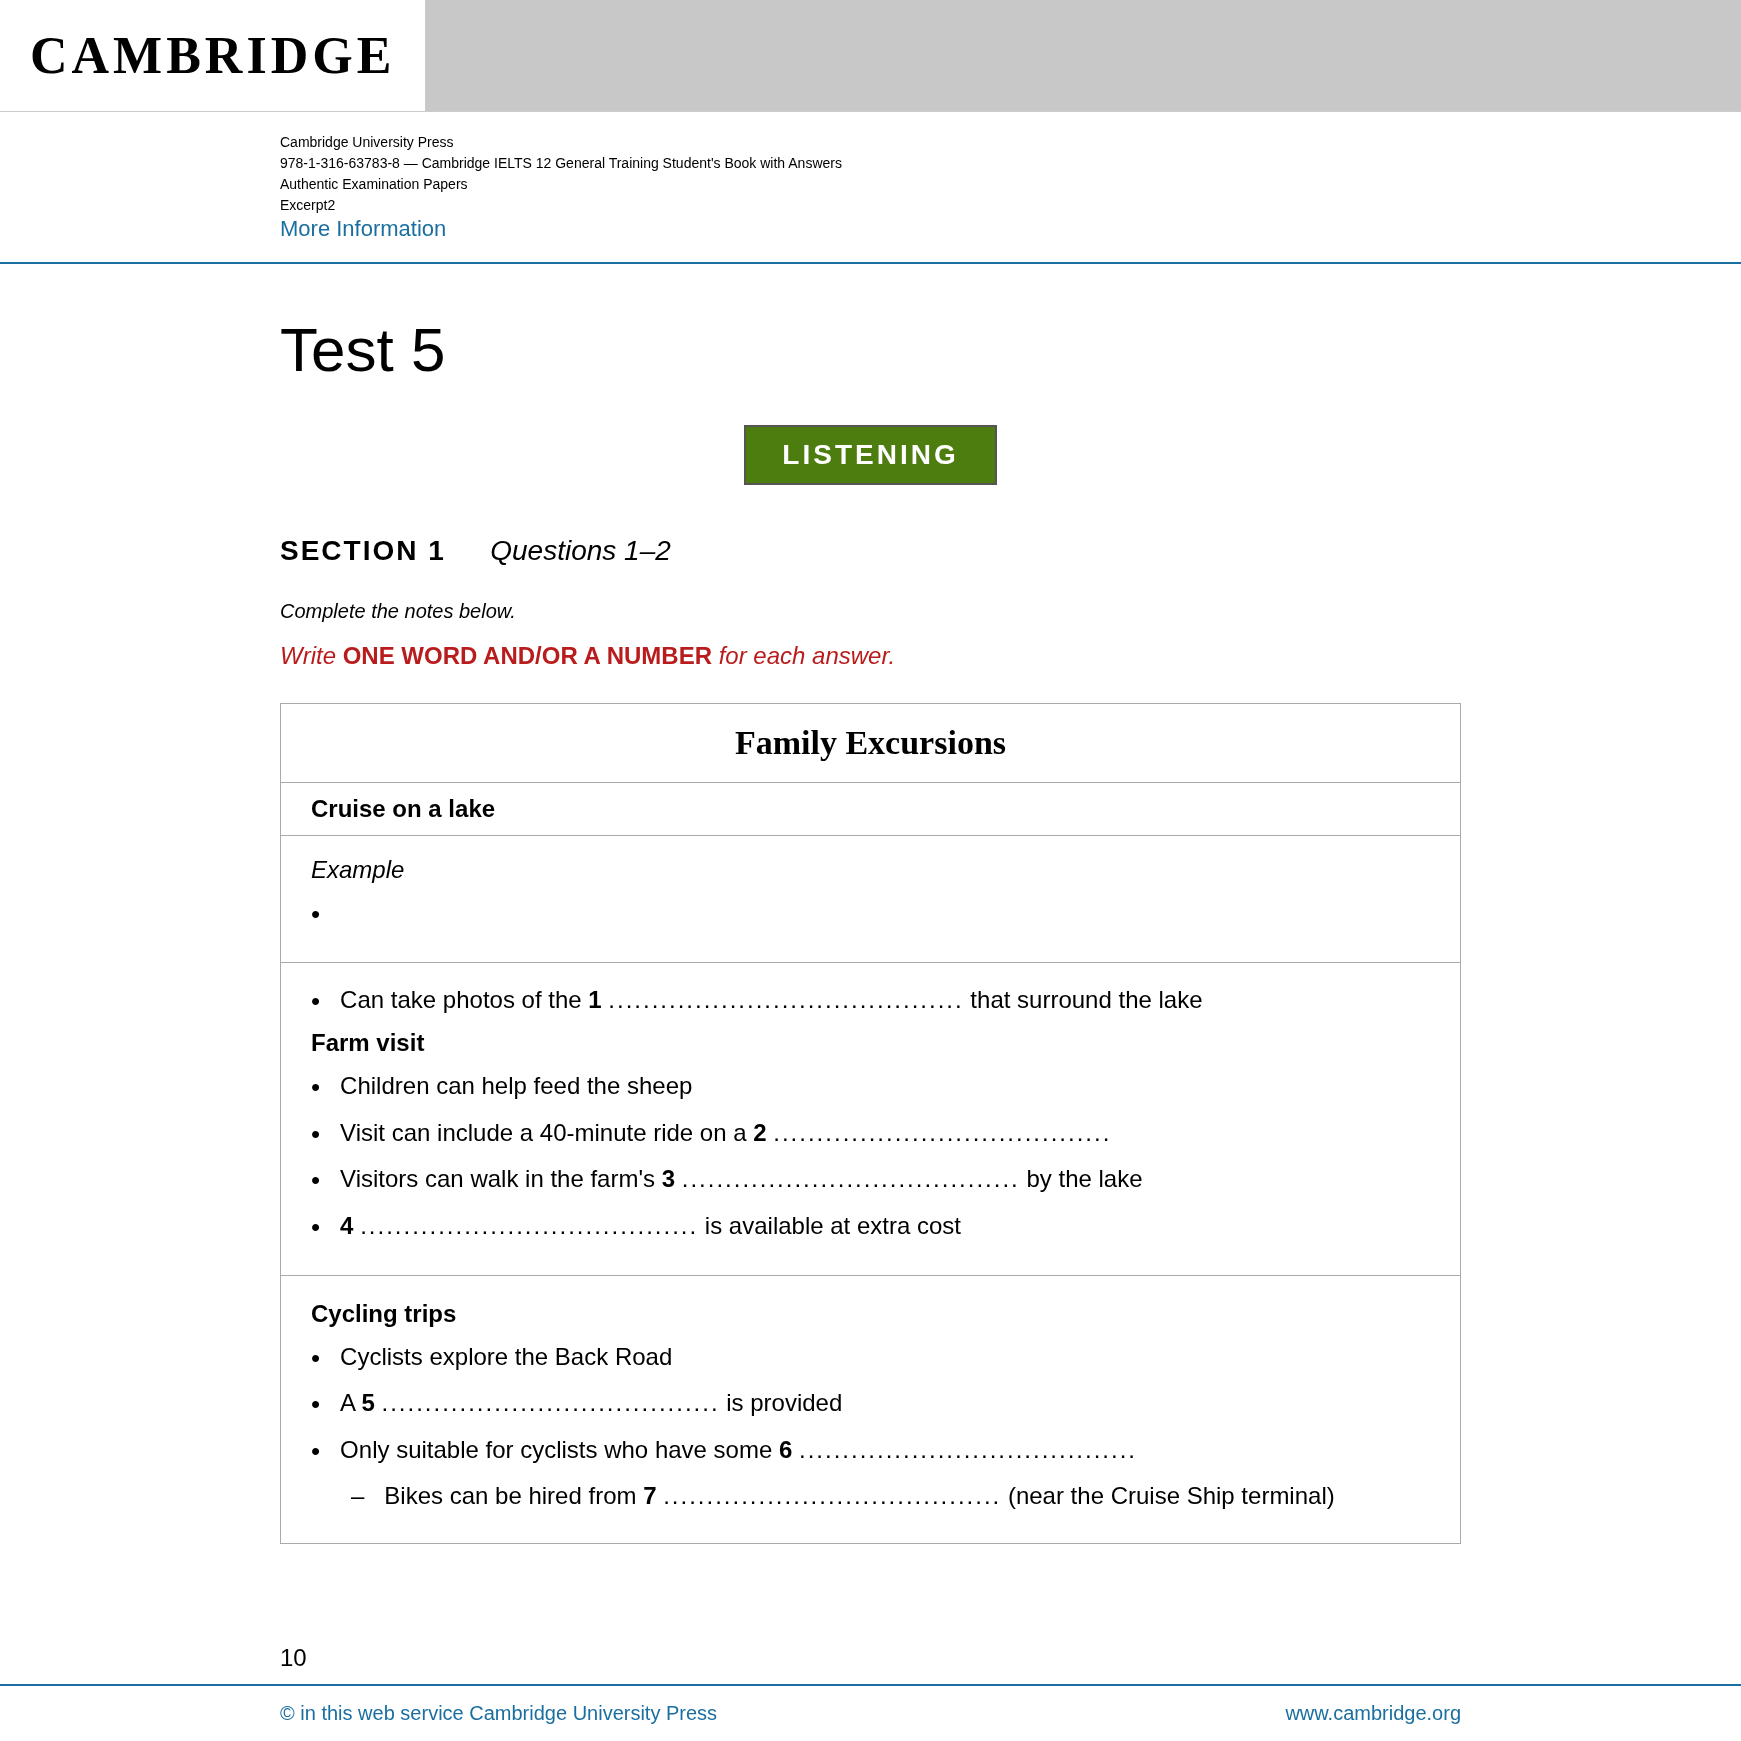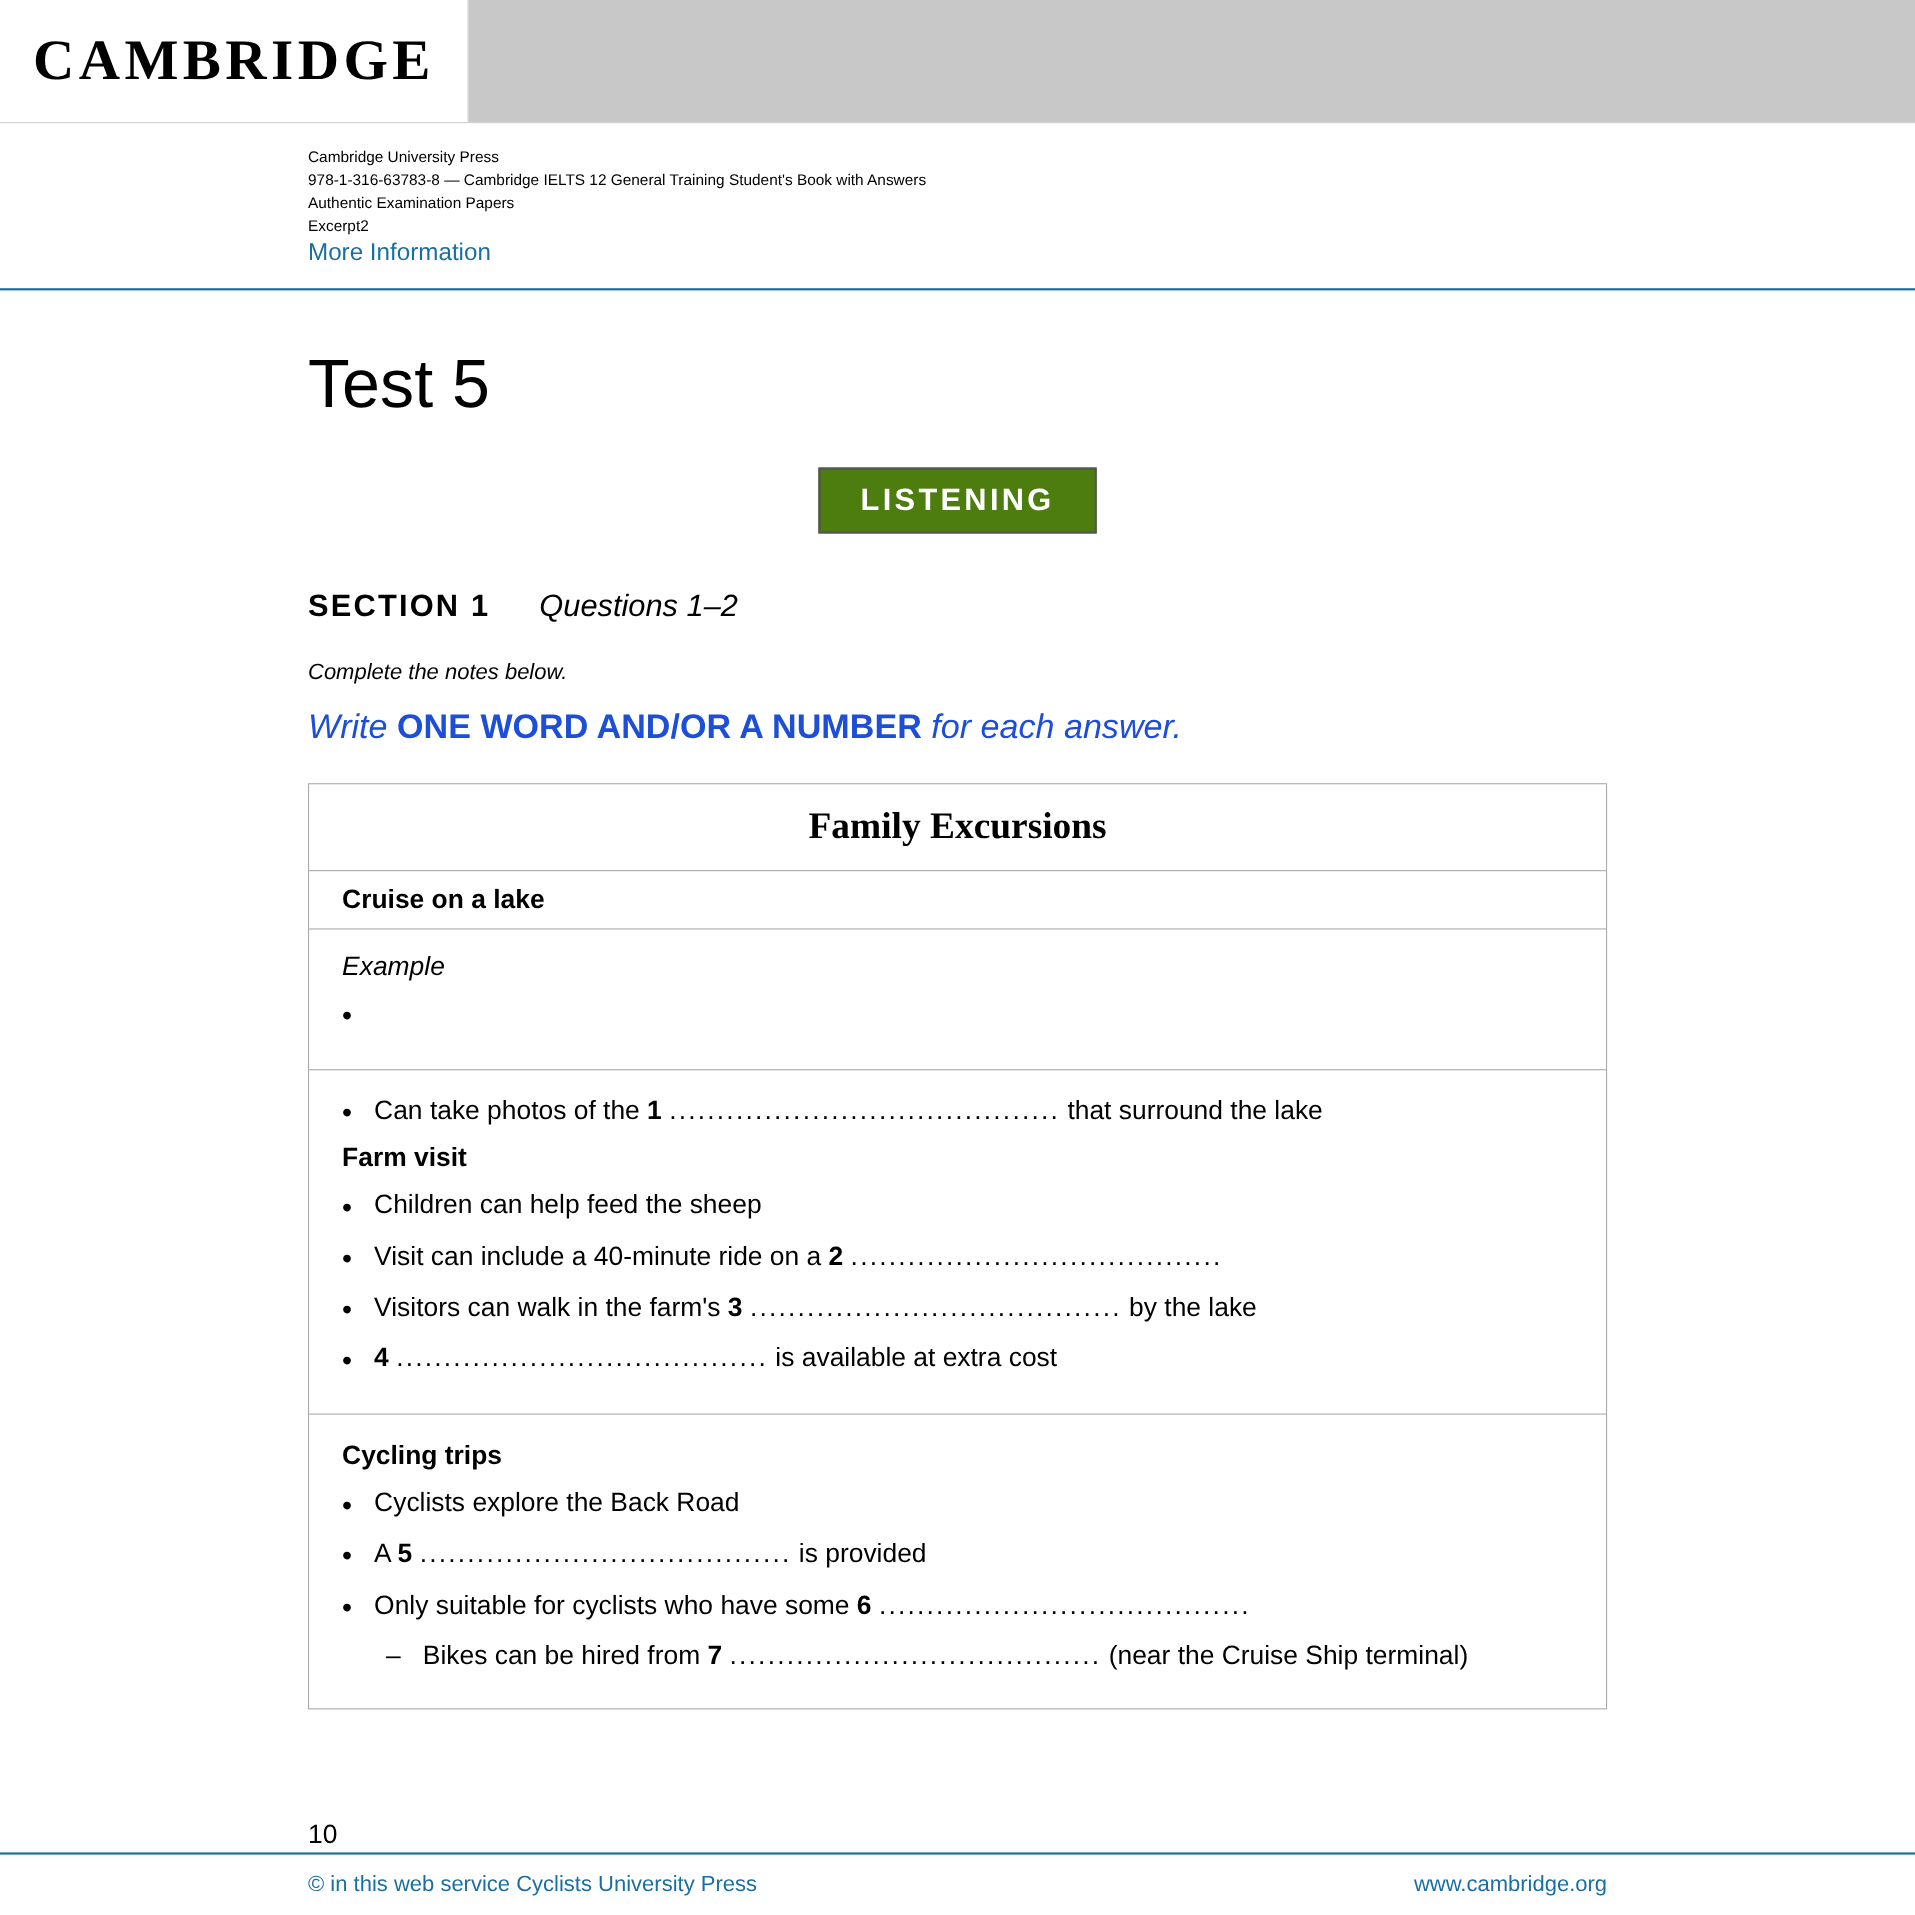--- a/index.html
+++ b/index.html
@@ -120,23 +120,23 @@
 
     .instructions {
       font-size: 20px;
       font-style: italic;
       color: #000;
       margin-bottom: 14px;
       line-height: 1.4;
     }
 
     .instructions-bold {
-      font-size: 31px;
-      font-style: italic;
-      color: #1d4ed8;
+      font-size: 24px;
+      font-style: italic;
+      color: #b91c1c;
       margin-bottom: 30px;
       line-height: 1.4;
     }
 
     .instructions-bold strong {
       font-style: normal;
       font-weight: bold;
     }
 
     
@@ -348,15 +348,15 @@
       </div>
     </div>
 
   </div>
 
 </div>
 
 <div class="page-number">10</div>
 
 <div class="footer">
-  <a href="#">© in this web service Cyclists University Press</a>
+  <a href="#">© in this web service Cambridge University Press</a>
   <a href="#">www.cambridge.org</a>
 </div>
 
 </body></html>

